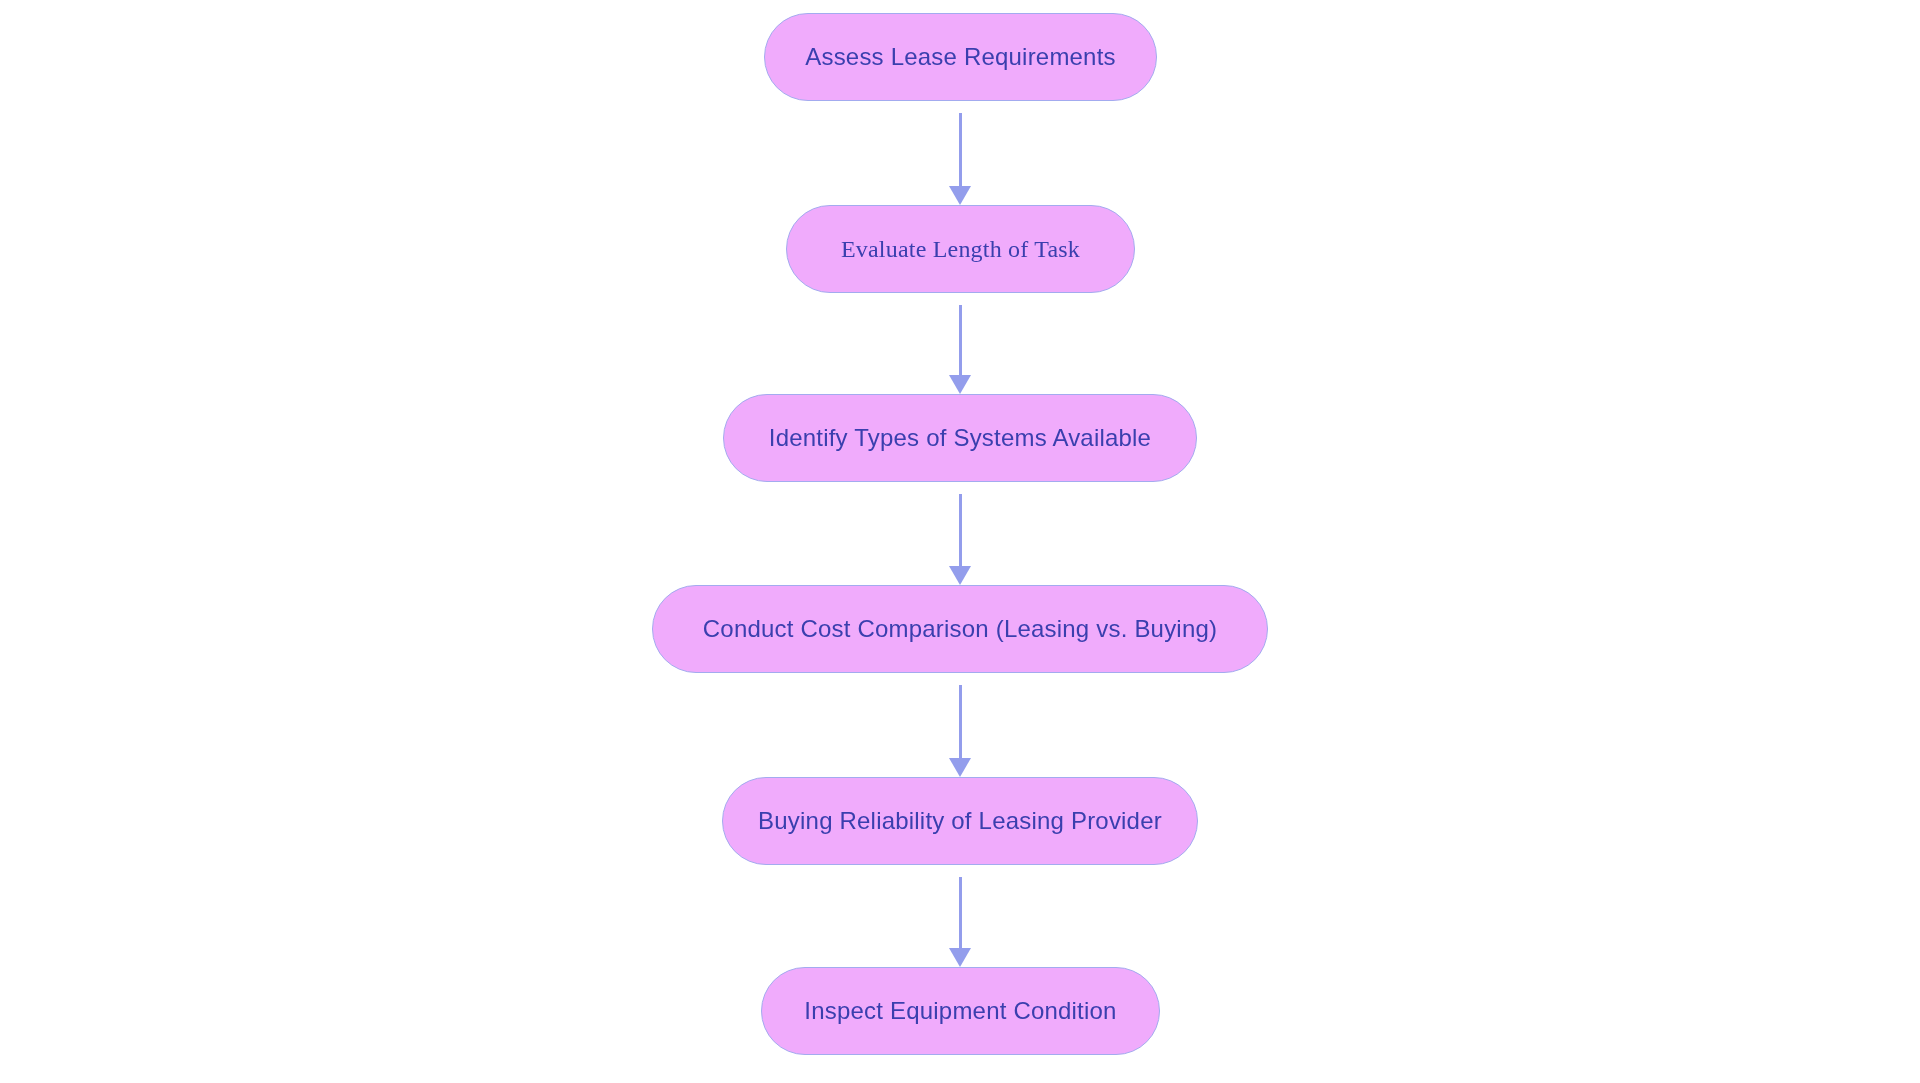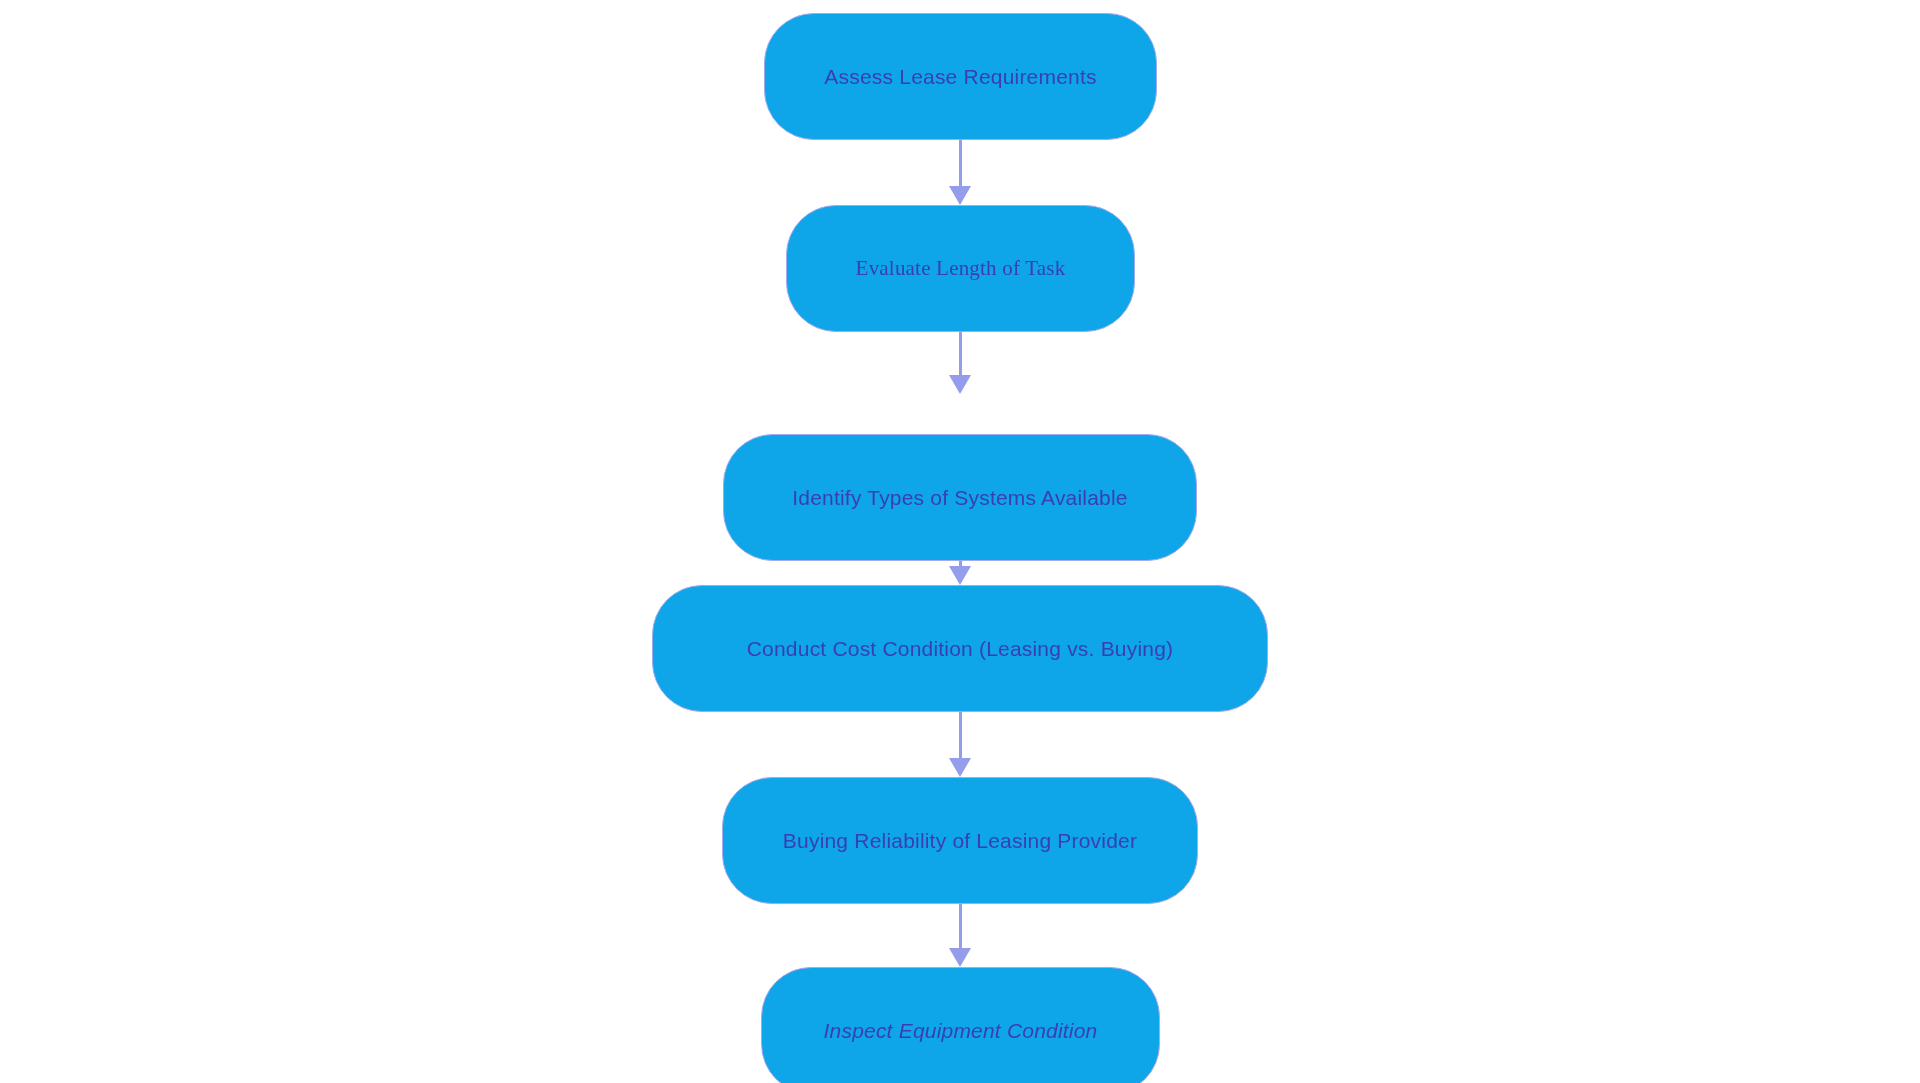--- a/index.html
+++ b/index.html
@@ -10,41 +10,41 @@
   .canvas {
     position: relative;
     width: 1920px;
     height: 1083px;
     background: #ffffff;
     overflow: hidden;
     font-family: "Liberation Sans", "DejaVu Sans", sans-serif;
   }
   .node {
     position: absolute;
-    height: 127px;
+    height: 88px;
     border-radius: 50px;
-    background: #0ea5e9;
+    background: #f0abfc;
     border: 1.5px solid #a3abef;
     box-sizing: border-box;
     display: flex;
     align-items: center;
     justify-content: center;
     color: #3a3fae;
-    font-size: 21px;
+    font-size: 24px;
     letter-spacing: 0.2px;
     white-space: nowrap;
     z-index: 2;
   }
   
   .n1 { left: 764px;  top: 13px;  width: 393px; }
   .n2 { left: 786px;  top: 205px; width: 349px; font-family: Liberation Serif, serif; }
-  .n3 { left: 723px;  top: 394px; width: 474px; margin-top: 40px; }
+  .n3 { left: 723px;  top: 394px; width: 474px; }
   .n4 { left: 652px;  top: 585px; width: 616px; }
   .n5 { left: 722px;  top: 777px; width: 476px; }
-  .n6 { left: 761px;  top: 967px; width: 399px; font-style: italic; }
+  .n6 { left: 761px;  top: 967px; width: 399px; }
 
   .arrow {
     position: absolute;
     left: 949px;      
     width: 22px;
     z-index: 1;
   }
   .a1 { top: 113px; height: 92px; }
   .a2 { top: 305px; height: 89px; }
   .a3 { top: 494px; height: 91px; }
@@ -96,21 +96,21 @@
   <div class="node n3">
     <span>Identify Types of Systems Available</span>
   </div>
 
   <div class="arrow a3">
     <div class="shaft"></div>
     <div class="head"></div>
   </div>
 
   <div class="node n4">
-    <span>Conduct Cost Condition (Leasing vs. Buying)</span>
+    <span>Conduct Cost Comparison (Leasing vs. Buying)</span>
   </div>
 
   <div class="arrow a4">
     <div class="shaft"></div>
     <div class="head"></div>
   </div>
 
   <div class="node n5">
     <span>Buying Reliability of Leasing Provider</span>
   </div>

